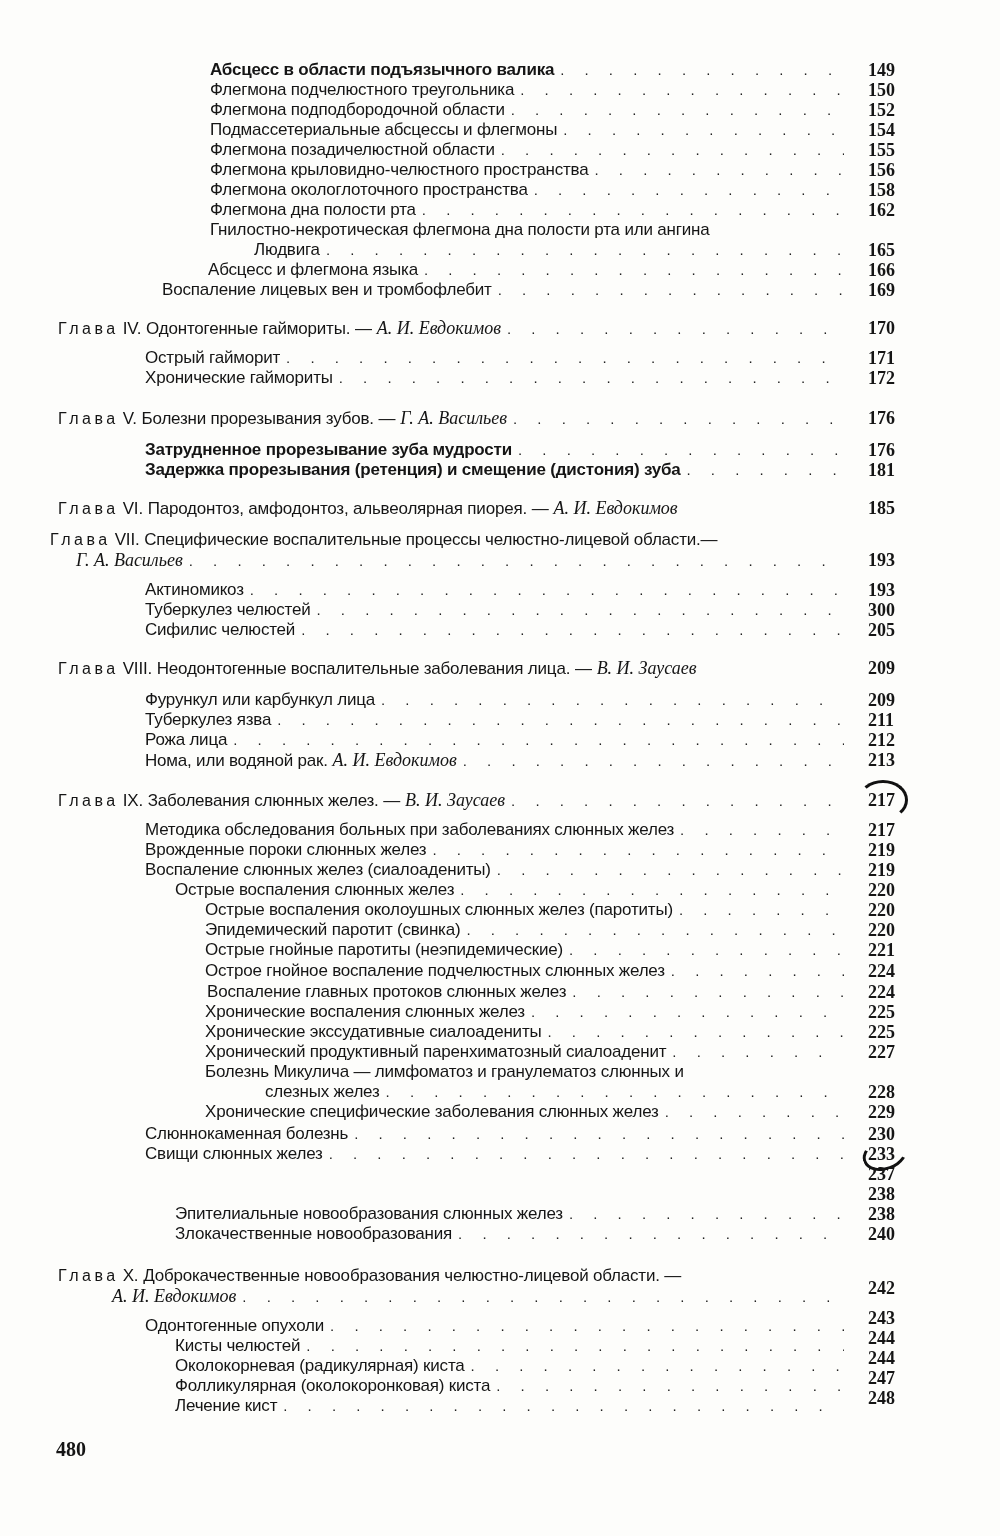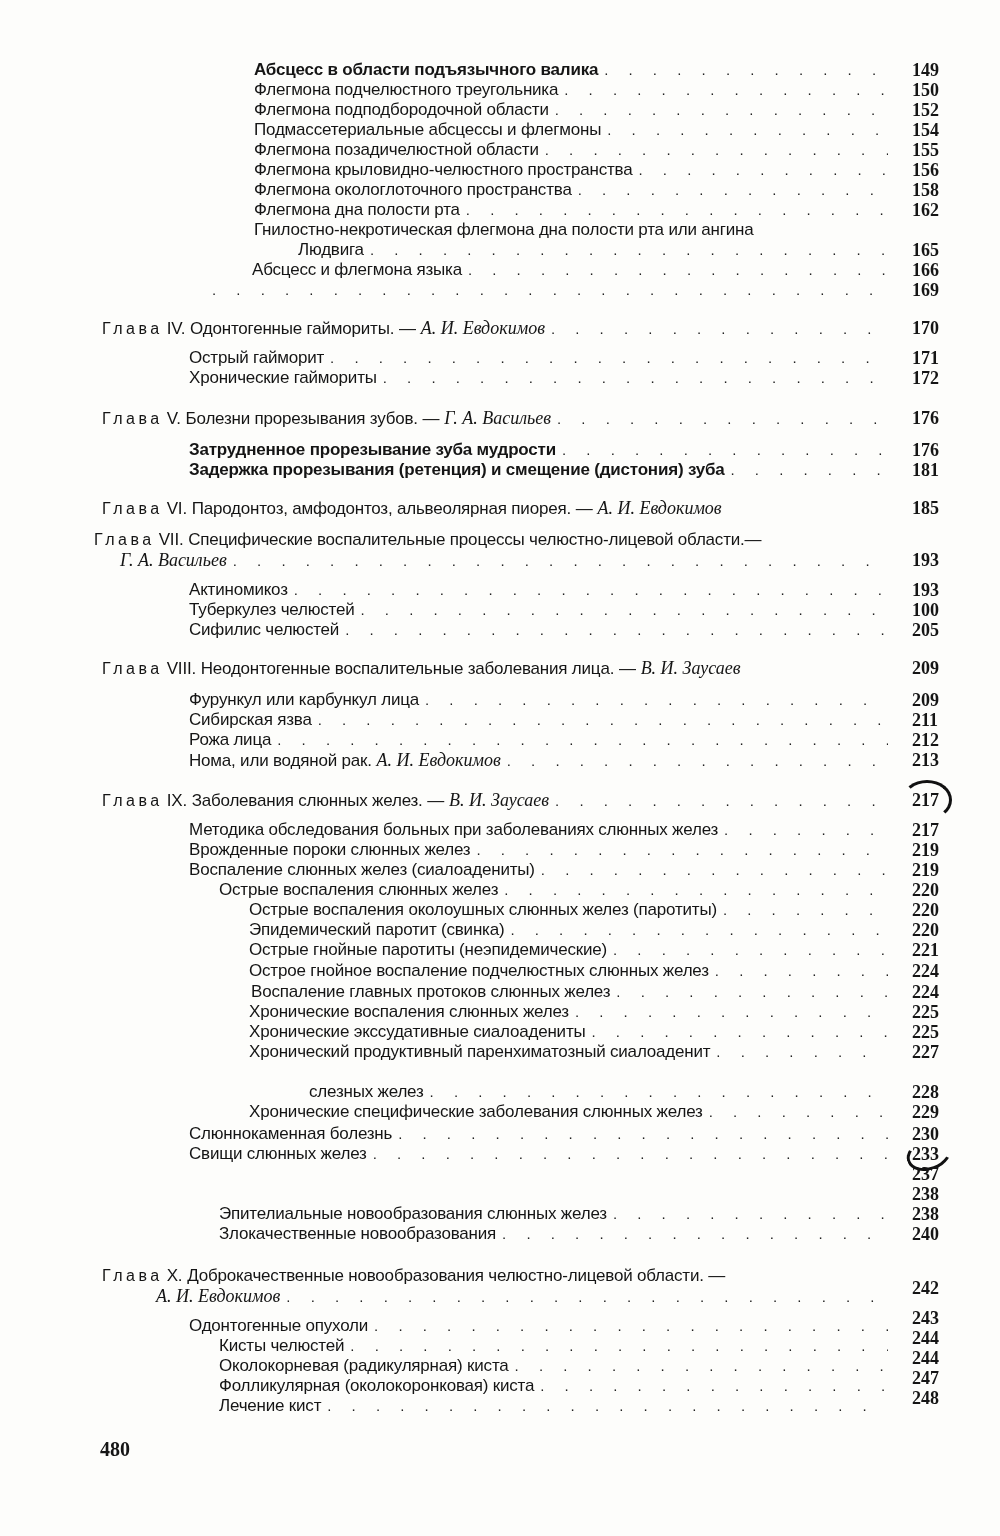--- a/index.html
+++ b/index.html
@@ -2,21 +2,21 @@
 <html><head>
 <meta charset="utf-8">
 <style>
   html, body { margin: 0; padding: 0; }
   body {
     width: 1000px; height: 1536px; position: relative; overflow: hidden;
     background: #fdfdfb;
     font-family: "Liberation Sans", sans-serif;
     color: #151515;
   }
-  .page { position: absolute; inset: 0; margin-left: 44px; }
+  .page { position: absolute; inset: 0; }
   .line {
     position: absolute; height: 20px; line-height: 20px;
     font-size: 17px; white-space: nowrap;
     display: flex; align-items: baseline;
   }
   .line .txt { font-family: "Liberation Sans Narrow", "Liberation Sans", sans-serif; letter-spacing: -0.2px; transform-origin: left; }
   .line .dots {
     flex: 1 1 auto; overflow: hidden; margin: 0 6px;
     color: #222; letter-spacing: 13px; font-size: 15px;
   }
@@ -105,20 +105,21 @@
     </div>
   <div class="pg" style="top:240px">165</div>
 
   <div class="line" style="left:208px;top:260px;width:642px">
       <span class="txt">Абсцесс и флегмона языка</span>
       <span class="dots"></span>
     </div>
   <div class="pg" style="top:260px">166</div>
 
   <div class="line" style="left:162px;top:280px;width:688px">
+      <span class="txt">Воспаление лицевых вен и тромбофлебит</span>
       <span class="dots"></span>
     </div>
   <div class="pg" style="top:280px">169</div>
 
   <div class="line chap" style="left:58px;top:318px;width:792px">
     <span class="lbl">Глава</span>
     <span class="txt ttl">IV.</span>&nbsp;<span class="txt ttl">Одонтогенные гаймориты.</span>&nbsp;—&nbsp;<span class="au">А. И. Евдокимов</span><span class="dots"></span>
   </div>
   <div class="pg" style="top:318px">170</div>
 
@@ -168,40 +169,40 @@
 
   <div class="line" style="left:145px;top:580px;width:705px">
       <span class="txt">Актиномикоз</span>
       <span class="dots"></span>
     </div>
   <div class="pg" style="top:580px">193</div>
   <div class="line" style="left:145px;top:600px;width:705px">
       <span class="txt">Туберкулез челюстей</span>
       <span class="dots"></span>
     </div>
-  <div class="pg" style="top:600px">100</div>
+  <div class="pg" style="top:600px">300</div>
   <div class="line" style="left:145px;top:620px;width:705px">
       <span class="txt">Сифилис челюстей</span>
       <span class="dots"></span>
     </div>
   <div class="pg" style="top:620px">205</div>
 
   <div class="line chap nodots" style="left:58px;top:658px;width:800px">
     <span class="lbl">Глава</span>
     <span class="txt ttl">VIII.</span>&nbsp;<span class="txt ttl">Неодонтогенные воспалительные заболевания лица.</span>&nbsp;—&nbsp;<span class="au">В. И. Заусаев</span>
   </div>
   <div class="pg" style="top:658px">209</div>
 
   <div class="line" style="left:145px;top:690px;width:705px">
       <span class="txt">Фурункул или карбункул лица</span>
       <span class="dots"></span>
     </div>
   <div class="pg" style="top:690px">209</div>
   <div class="line" style="left:145px;top:710px;width:705px">
-      <span class="txt">Сибирская язва</span>
+      <span class="txt">Туберкулез язва</span>
       <span class="dots"></span>
     </div>
   <div class="pg" style="top:710px">211</div>
   <div class="line" style="left:145px;top:730px;width:705px">
       <span class="txt">Рожа лица</span>
       <span class="dots"></span>
     </div>
   <div class="pg" style="top:730px">212</div>
   <div class="line" style="left:145px;top:750px;width:705px"><span class="txt">Нома, или водяной рак.</span>&nbsp;<span class="italic">А. И. Евдокимов</span><span class="dots"></span></div>
   <div class="pg" style="top:750px">213</div>
@@ -266,20 +267,24 @@
   <div class="line" style="left:205px;top:1022px;width:645px">
       <span class="txt">Хронические экссудативные сиалоадениты</span>
       <span class="dots"></span>
     </div>
   <div class="pg" style="top:1022px">225</div>
   <div class="line" style="left:205px;top:1042px;width:645px">
       <span class="txt">Хронический продуктивный паренхиматозный сиалоаденит</span>
       <span class="dots"></span>
     </div>
   <div class="pg" style="top:1042px">227</div>
+  <div class="line nodots" style="left:205px;top:1062px;width:645px">
+      <span class="txt">Болезнь Микулича — лимфоматоз и гранулематоз слюнных и</span>
+      <span class="dots"></span>
+    </div>
   <div class="line" style="left:265px;top:1082px;width:585px">
       <span class="txt">слезных желез</span>
       <span class="dots"></span>
     </div>
   <div class="pg" style="top:1082px">228</div>
   <div class="line" style="left:205px;top:1102px;width:645px">
       <span class="txt">Хронические специфические заболевания слюнных желез</span>
       <span class="dots"></span>
     </div>
   <div class="pg" style="top:1102px">229</div>

